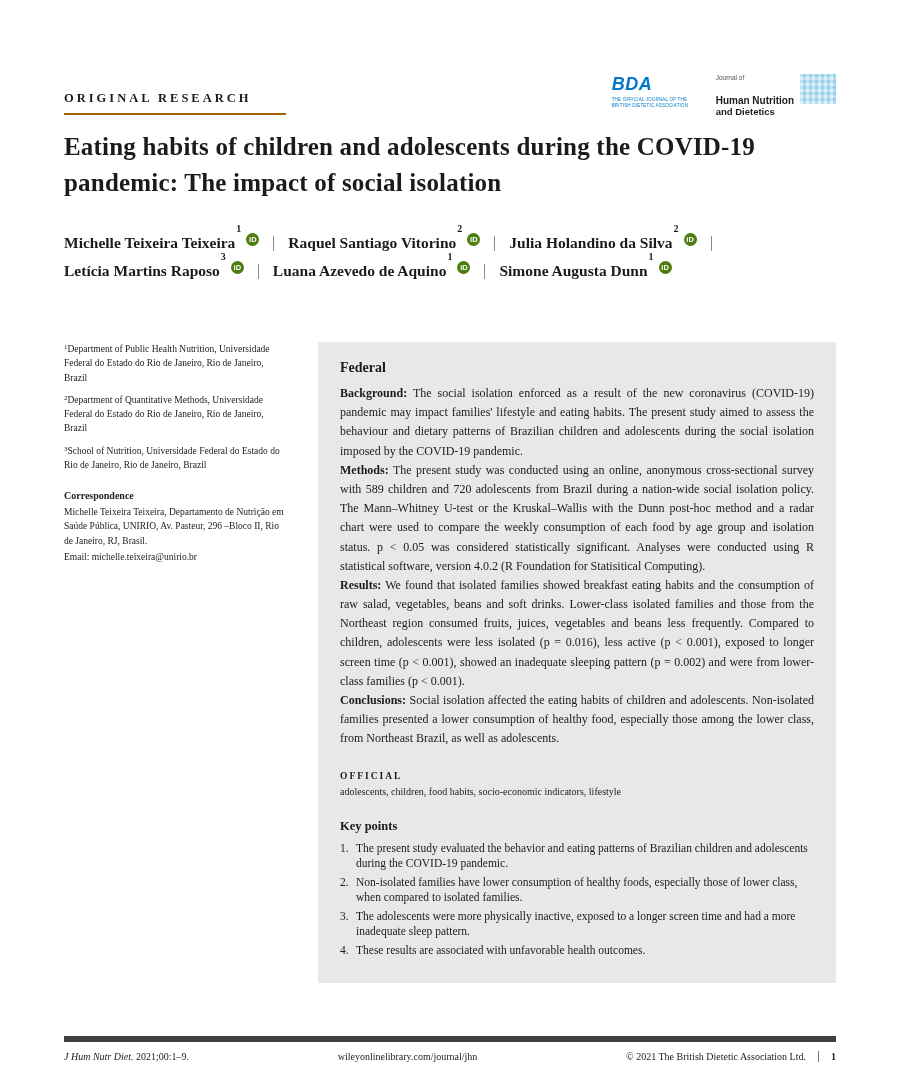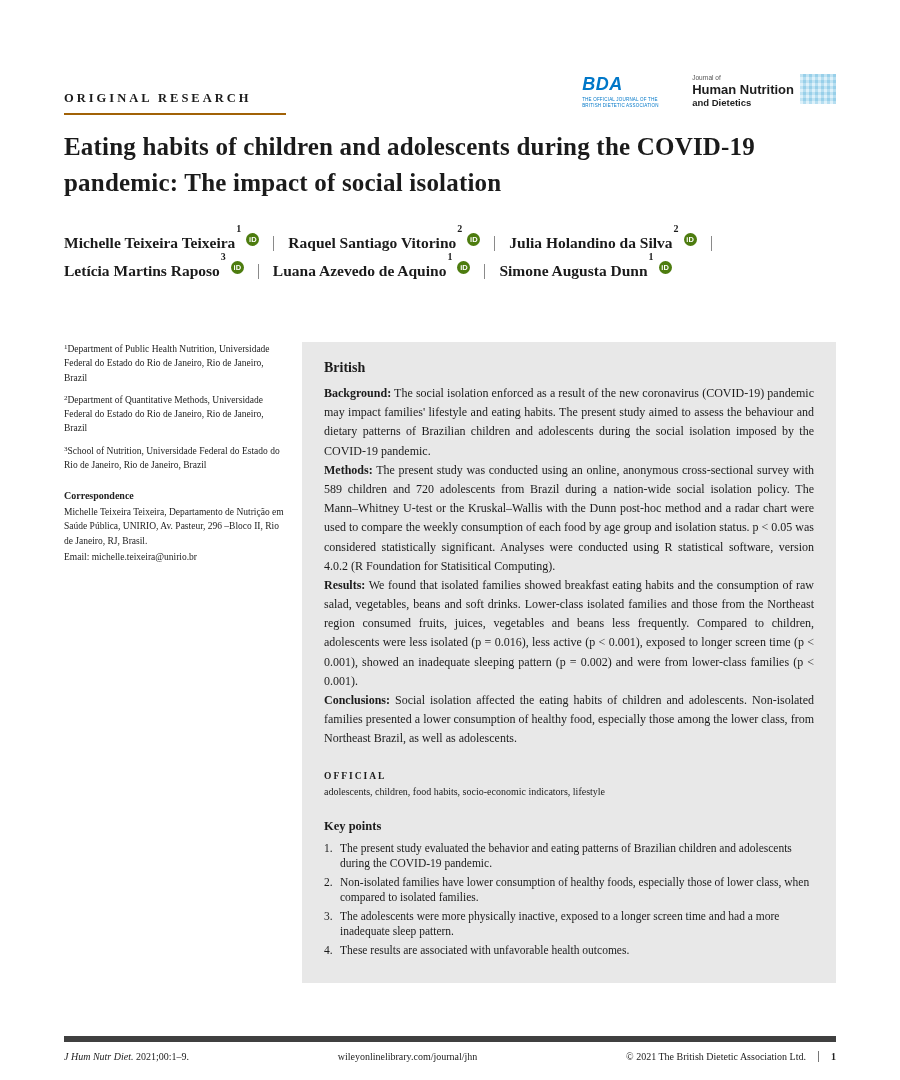--- a/index.html
+++ b/index.html
@@ -13,47 +13,47 @@
 
   
   .meta-block { position:absolute; left:64px; right:64px; top:36px; border-top:1px solid #2a2a2a; font-size:9.5px; color:#222; }
   .meta-row { display:flex; align-items:center; padding:4px 0; border-bottom:1px solid #2a2a2a; }
   .vsep { width:1px; height:12px; background:#555; margin:0 14px; }
 
   
   .type-row { position:absolute; left:64px; top:88px; }
   .article-type { display:inline-block; font-weight:bold; font-size:12.5px; letter-spacing:3px; padding-bottom:7px; padding-right:34px; border-bottom:2px solid #a16207; }
 
-  .logos { position:absolute; top:74px; right:64px; display:flex; align-items:flex-start; gap:14px; font-family:"Liberation Sans", sans-serif; }
+  .logos { position:absolute; top:74px; right:64px; display:flex; align-items:flex-start; gap:8px; font-family:"Liberation Sans", sans-serif; }
   .bda-name { color:#0077c8; font-weight:bold; font-style:italic; font-size:18px; letter-spacing:.5px; }
   .bda-tag { color:#0077c8; font-size:4.5px; line-height:1.35; margin-top:2px; letter-spacing:.2px; max-width:96px; }
   .jhn-logo { display:flex; align-items:flex-start; gap:6px; }
   .jhn-l1 { font-size:6.5px; color:#555; }
-  .jhn-l2 { font-size:13px; font-weight:bold; color:#1d1d1d; margin-top:1px; }
+  .jhn-l2 { font-size:10px; font-weight:bold; color:#1d1d1d; margin-top:14px; }
   .jhn-l3 { font-size:9.5px; font-weight:bold; color:#1d1d1d; }
   .jhn-mosaic { width:36px; height:30px;
      background:
        repeating-linear-gradient(90deg, rgba(255,255,255,.35) 0 3px, rgba(140,200,228,.35) 3px 6px),
        repeating-linear-gradient(0deg, #cdeaf7 0 3px, #9fd4ec 3px 6px);
   }
 
   
   .title { position:absolute; left:64px; right:64px; top:129px; font-size:25px; line-height:1.42; font-weight:bold; letter-spacing:.2px; }
 
   
   .authors { position:absolute; left:64px; right:64px; top:234px; display:flex; flex-wrap:wrap; align-items:center; row-gap:10px; font-size:15.5px; font-weight:bold; }
   .author { display:inline-flex; align-items:flex-start; white-space:nowrap; }
   .a-sup { font-size:10px; line-height:0; vertical-align:super; position:relative; top:-5px; margin-left:1px; }
   .orcid { width:13px; height:13px; border-radius:50%; background:#4d7c0f; color:#fff;
            font-family:"Liberation Sans", sans-serif; font-size:7.5px; font-weight:bold;
            display:inline-flex; align-items:center; justify-content:center; margin-left:5px; transform:translateY(-1px); }
   .asep { width:1px; height:15px; background:#8a8a8a; margin:0 14px; }
 
   
-  .cols { position:absolute; left:64px; right:64px; top:342px; display:flex; align-items:flex-start; }
+  .cols { position:absolute; left:64px; right:64px; top:342px; display:flex; align-items:flex-start;gap:16px; }
   .leftcol { flex:0 0 224px; margin-right:14px; font-size:9.5px; line-height:1.5; color:#222; }
   .aff { margin-bottom:8px; }
   .aff-sup { font-size:7px; line-height:0; position:relative; top:-3px; }
   .corr-head { font-weight:bold; font-size:10px; margin:16px 0 2px; }
   .corr-text { margin-bottom:0; }
   .corr-email { margin-top:2px; }
   .email-link { color:#222; }
 
   .abstract-box { flex:1; background:#e8e8e8; padding:18px 22px 22px; }
   .abs-head { font-size:14px; font-weight:bold; margin-bottom:8px; }
@@ -152,21 +152,21 @@
       </div>
 
       <div class="corr-head">Correspondence</div>
       <div class="corr-text">Michelle Teixeira Teixeira, Departamento de Nutrição em Saúde Pública, UNIRIO, Av. Pasteur, 296 –Bloco II, Rio de Janeiro, RJ, Brasil.</div>
       <div class="corr-email">
         <span>Email: </span><span class="email-link">michelle.teixeira@unirio.br</span>
       </div>
     </div>
 
     <div class="abstract-box">
-      <div class="abs-head">British</div>
+      <div class="abs-head">Federal</div>
 
       <p class="abs-para">
         <span class="lead">Background:</span>
         <span>The social isolation enforced as a result of the new coronavirus (COVID-19) pandemic may impact families' lifestyle and eating habits. The present study aimed to assess the behaviour and dietary patterns of Brazilian children and adolescents during the social isolation imposed by the COVID-19 pandemic.</span>
       </p>
       <p class="abs-para">
         <span class="lead">Methods:</span>
         <span>The present study was conducted using an online, anonymous cross-sectional survey with 589 children and 720 adolescents from Brazil during a nation-wide social isolation policy. The Mann–Whitney U-test or the Kruskal–Wallis with the Dunn post-hoc method and a radar chart were used to compare the weekly consumption of each food by age group and isolation status. p &lt; 0.05 was considered statistically significant. Analyses were conducted using R statistical software, version 4.0.2 (R Foundation for Statisitical Computing).</span>
       </p>
       <p class="abs-para">

